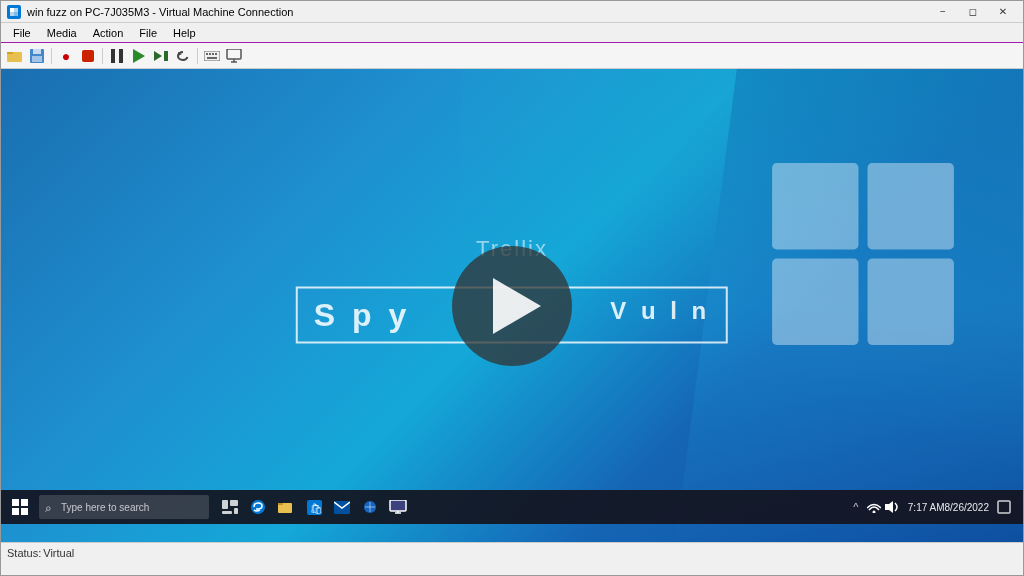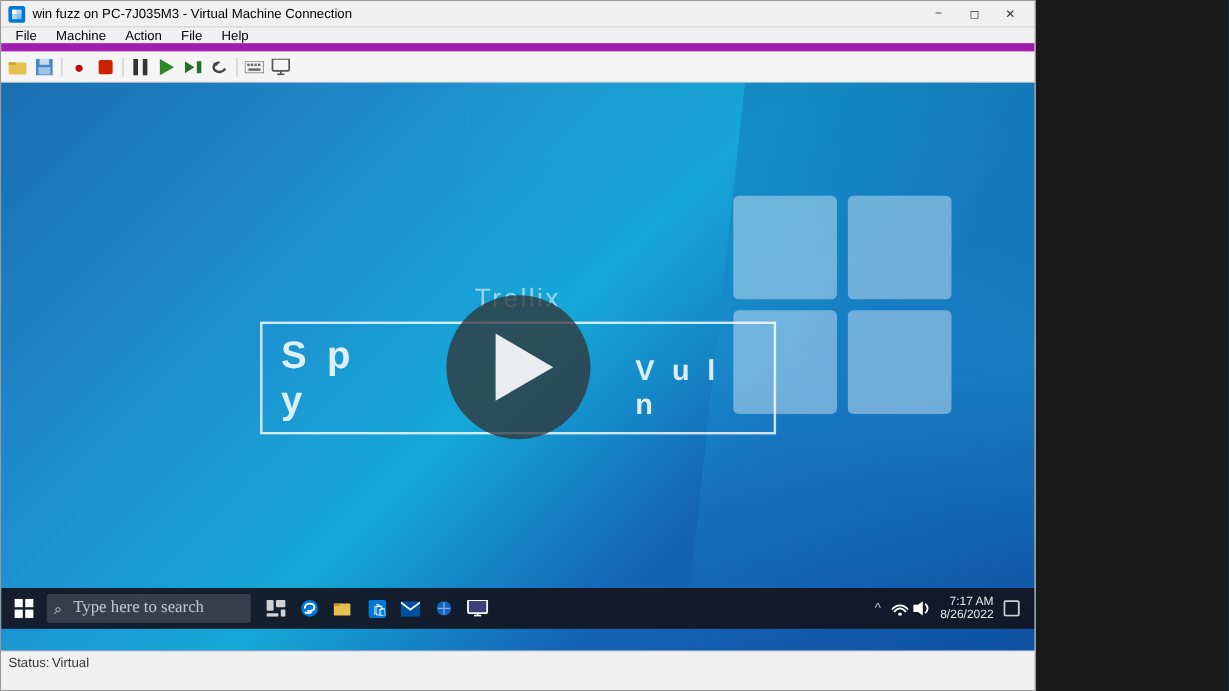--- a/index.html
+++ b/index.html
@@ -9,21 +9,21 @@
       background: #1a1a1a;
       font-family: 'Segoe UI', Arial, sans-serif;
       overflow: hidden;
       position: relative;
     }
 
     
     .window-frame {
       position: absolute;
       top: 0; left: 0;
-      width: 863px;
+      width: 1024px;
       height: 576px;
       background: #f0f0f0;
       border: 1px solid #999;
       display: flex;
       flex-direction: column;
     }
 
     
     .title-bar {
       height: 22px;
@@ -65,21 +65,21 @@
       border: none;
     }
 
     
     .menu-bar {
       height: 20px;
       background: #f0f0f0;
       display: flex;
       align-items: center;
       padding: 0 4px;
-      border-bottom: 7px solid #a21caf;
+      border-bottom: 1px solid #a21caf;
       flex-shrink: 0;
     }
     .menu-item {
       padding: 0 8px;
       font-size: 11px;
       color: #000;
       cursor: pointer;
       height: 100%;
       display: flex;
       align-items: center;
@@ -176,21 +176,21 @@
       left: 50%;
       transform: translate(-50%, -50%);
       display: flex;
       align-items: center;
       z-index: 5;
     }
     .spy-vuln-box {
       border: 2px solid rgba(255,255,255,0.8);
       padding: 8px 16px;
       display: flex;
-      align-items: flex-end;
+      align-items: flex-start;
       gap: 0;
     }
     .spy-text {
       font-size: 32px;
       font-weight: 700;
       color: rgba(255,255,255,0.85);
       letter-spacing: 4px;
     }
     .vuln-text {
       font-size: 24px;
@@ -235,23 +235,22 @@
       gap: 4px;
       margin-left: 2px;
     }
     .search-icon-tb {
       width: 12px;
       height: 12px;
       color: rgba(255,255,255,0.7);
       font-size: 12px;
     }
     .search-placeholder {
-      font-size: 14px;
+      font-size: 10px;
       color: rgba(255,255,255,0.7);
-      font-family: Liberation Serif, serif;
     }
 
     .taskbar-spacer { flex: 0 0 4px; }
 
     .tb-task-btn {
       width: 26px;
       height: 28px;
       display: flex;
       align-items: center;
       justify-content: center;
@@ -280,21 +279,21 @@
       height: 16px;
       display: flex;
       align-items: center;
       justify-content: center;
       font-size: 11px;
       color: rgba(255,255,255,0.75);
     }
 
     .clock-area {
       display: flex;
-      flex-direction: column;
+      flex-direction: row;
       align-items: flex-end;
       font-size: 10px;
       color: rgba(255,255,255,0.9);
       margin-left: 4px;
     }
 
     .notif-btn {
       width: 22px;
       height: 28px;
       display: flex;
@@ -366,21 +365,21 @@
     <span class="title-bar-text">win fuzz on PC-7J035M3 - Virtual Machine Connection</span>
     <div class="title-bar-controls">
       <button class="title-btn">−</button>
       <button class="title-btn">◻</button>
       <button class="title-btn close">✕</button>
     </div>
   </div>
 
   <div class="menu-bar">
     <span class="menu-item">File</span>
-    <span class="menu-item">Machine</span>
+    <span class="menu-item">Media</span>
     <span class="menu-item">Action</span>
     <span class="menu-item">File</span>
     <span class="menu-item">Help</span>
   </div>
 
   <div class="toolbar">
     <button class="tb-btn" title="Open">
       <svg width="16" height="14" viewBox="0 0 16 14">
           <rect x="0" y="3" width="15" height="10" rx="1" fill="#e8c050"></rect>
           <rect x="0" y="3" width="6" height="2" fill="#d4a020"></rect>

